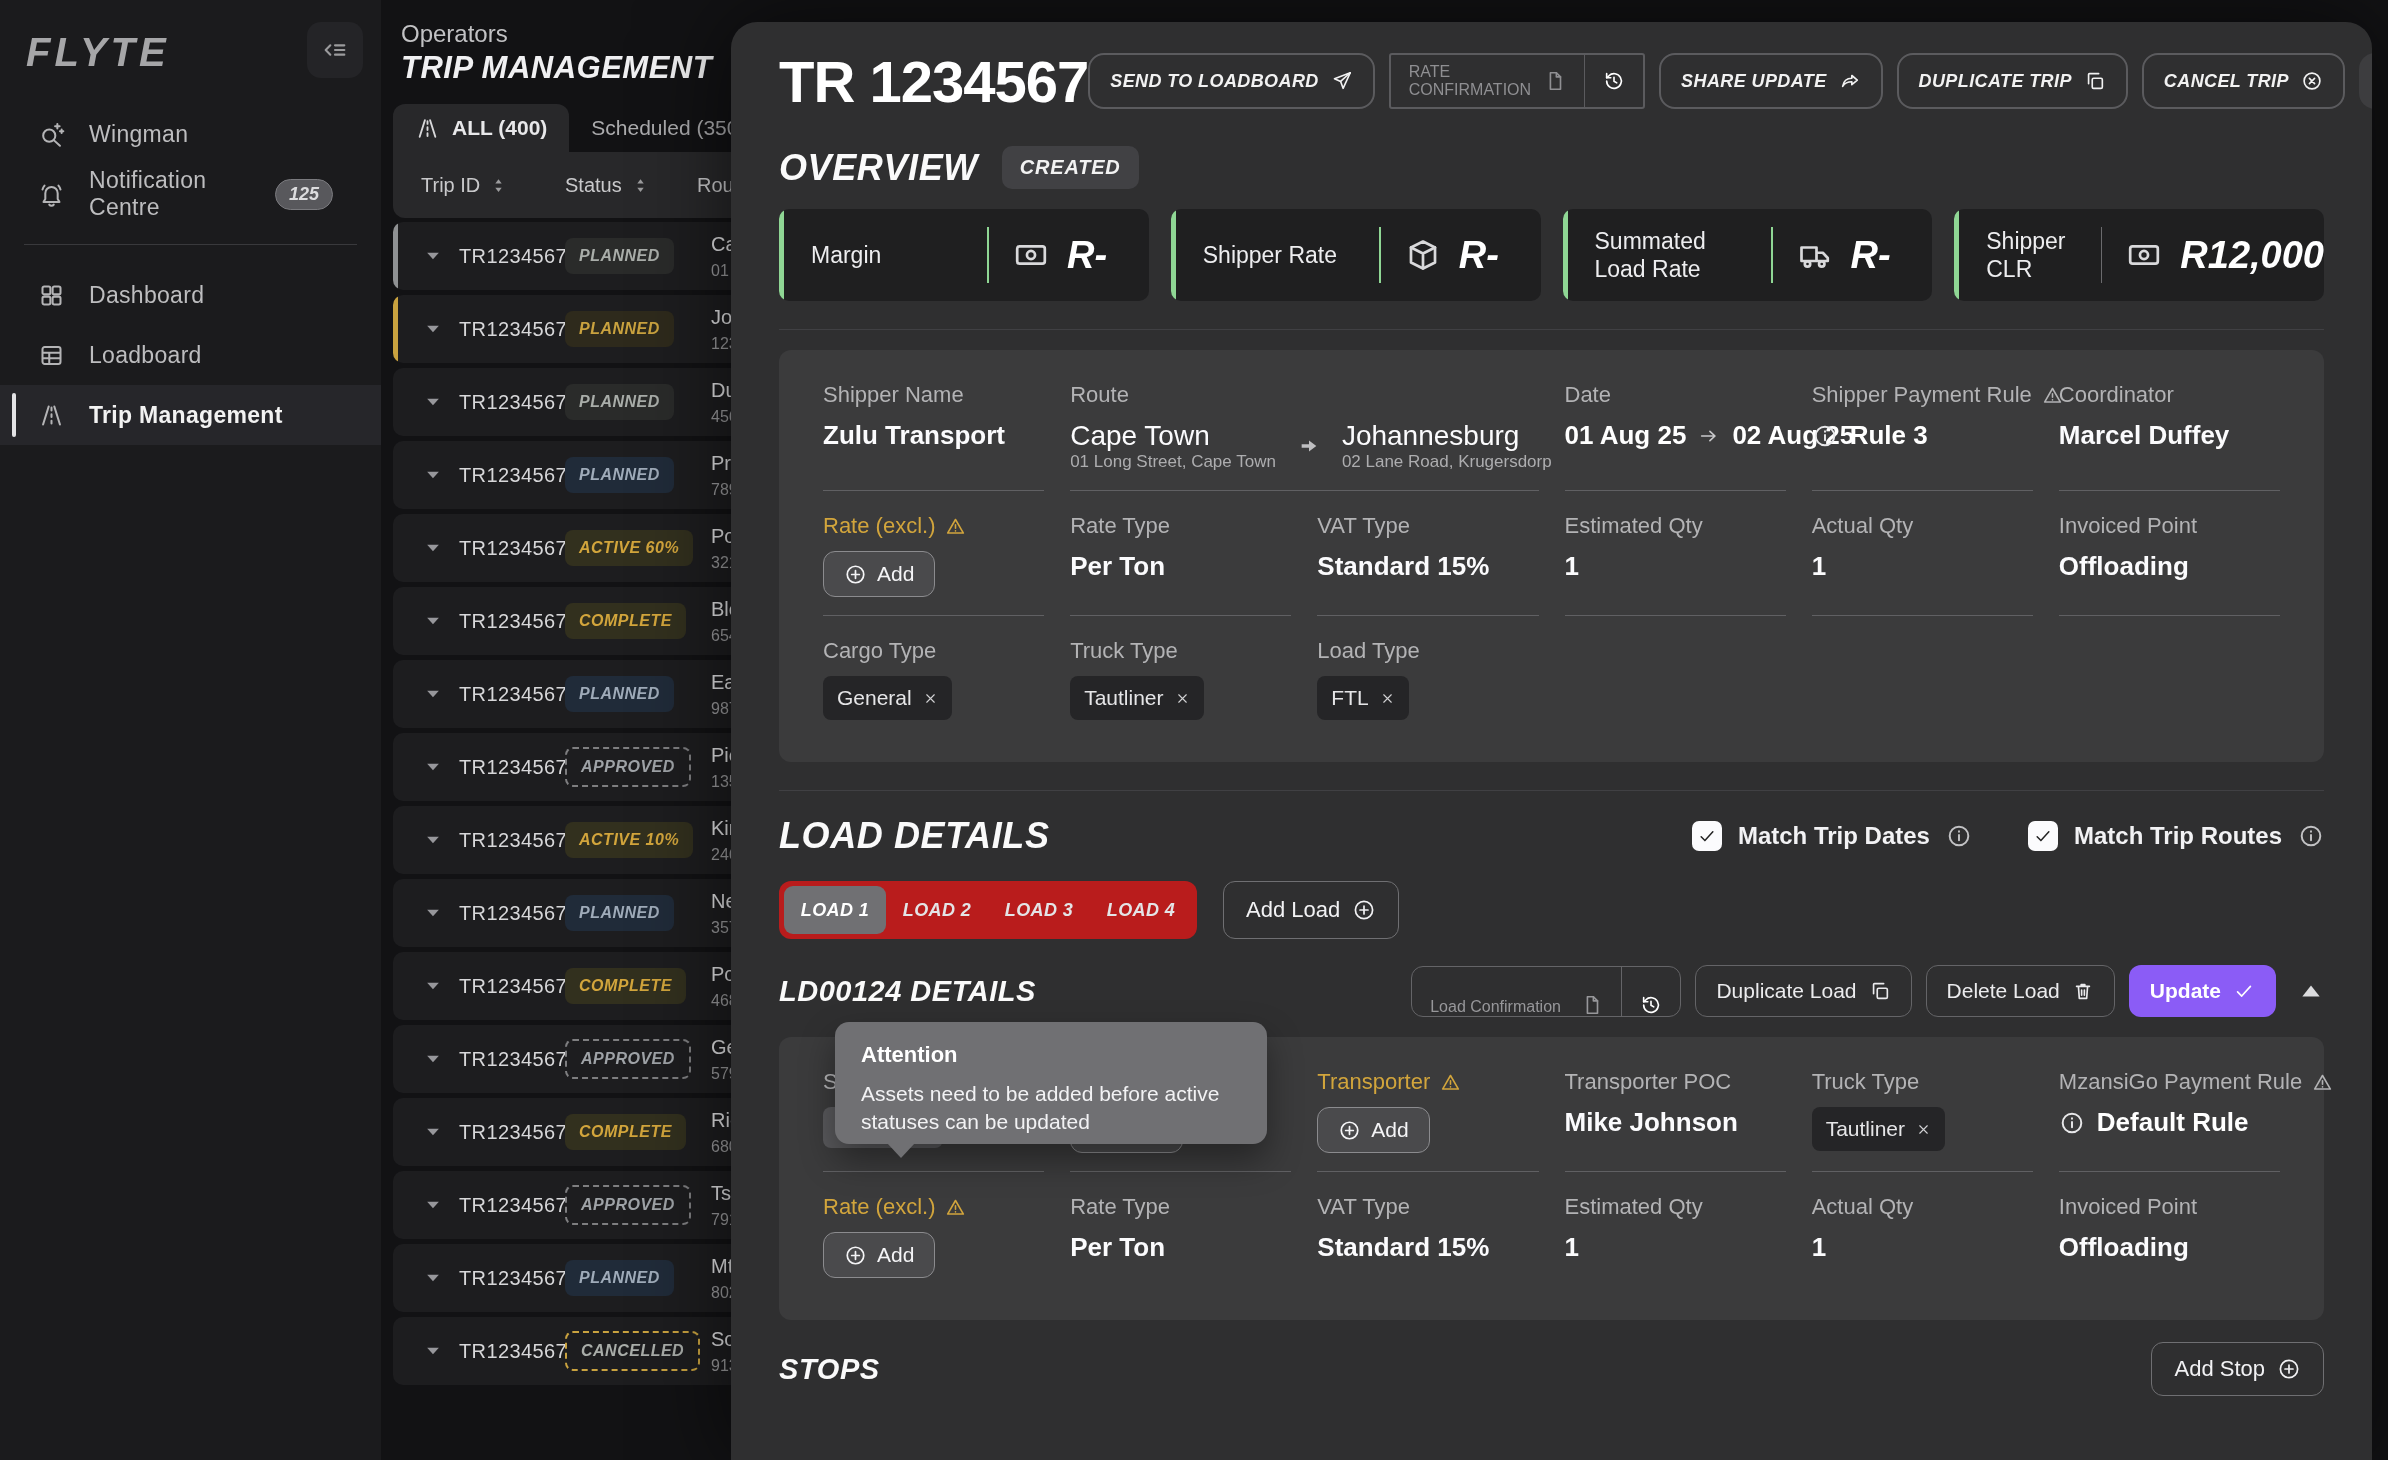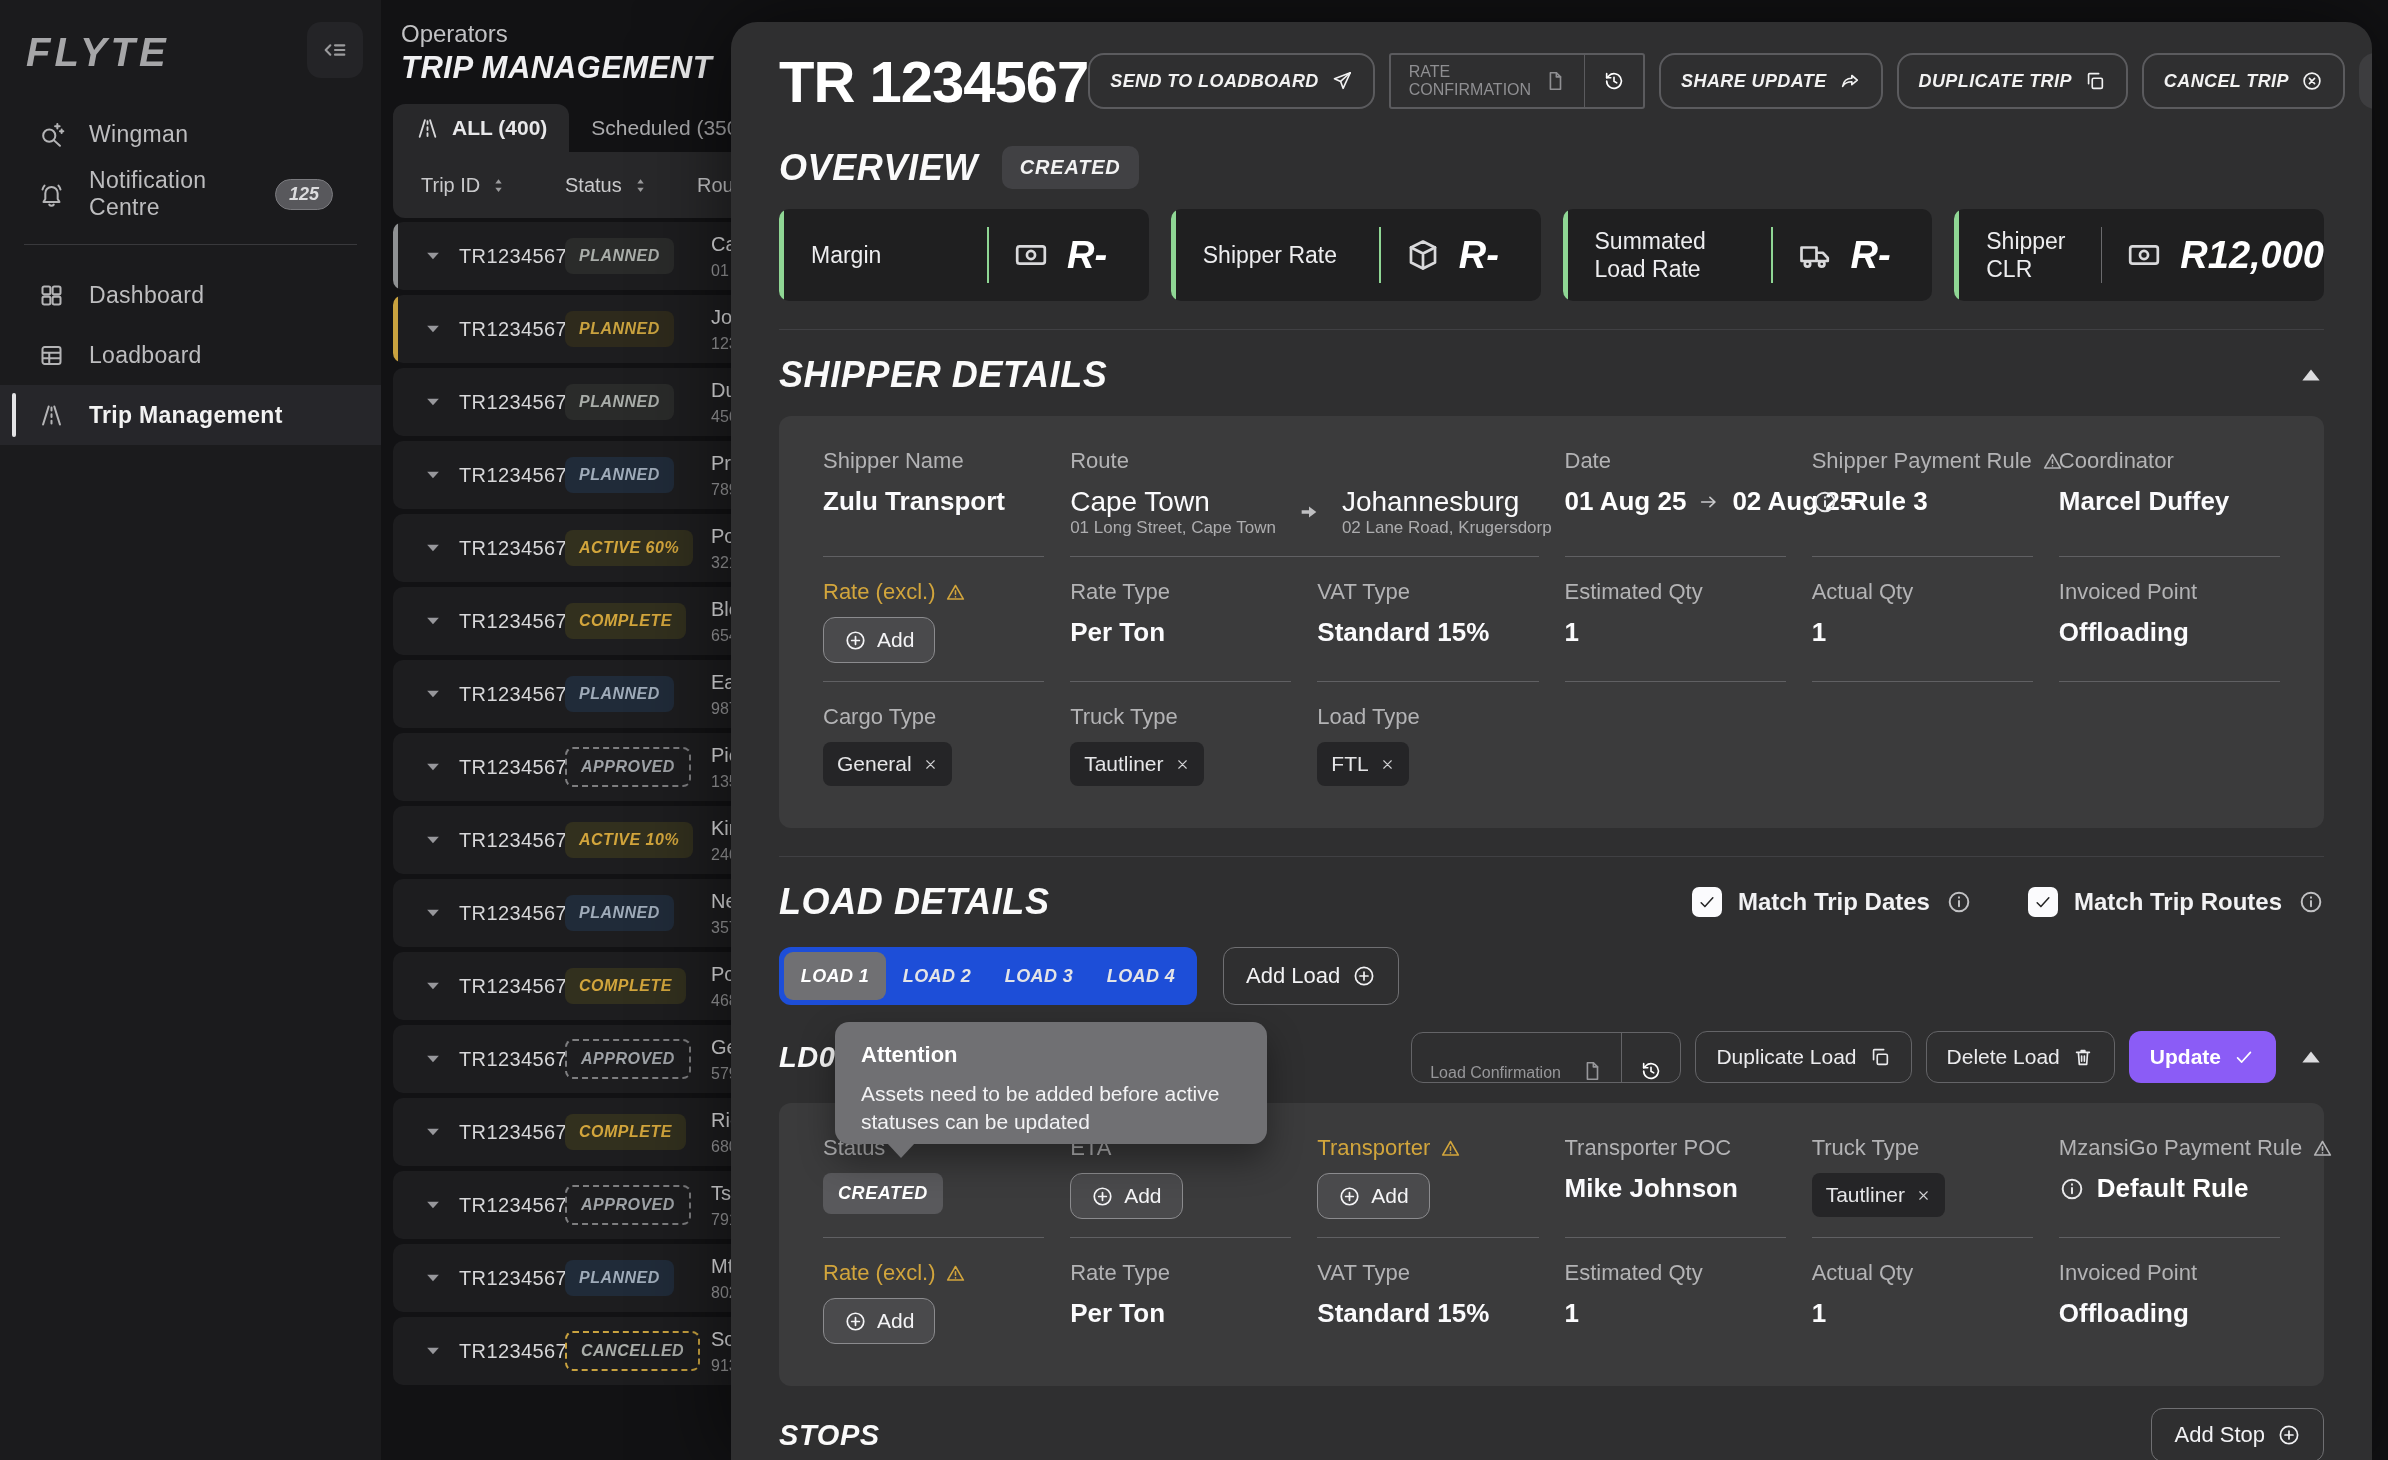--- a/index.html
+++ b/index.html
@@ -128,21 +128,21 @@
        font-weight:800;font-style:italic;letter-spacing:.6px;color:#FFF}
 
   
   .toggles{margin-left:auto;display:flex;align-items:center;gap:56px}
   .tgl{display:flex;align-items:center;gap:16px;cursor:pointer}
   .cb{width:30px;height:30px;background:#FBFBFD;border-radius:7px;display:flex;align-items:center;justify-content:center}
   .cb .icon{width:20px;height:20px;color:#222}
   .tgl-label{font-size:24px;font-weight:600;color:#F2F2F4;white-space:nowrap}
   .tgl .info{width:26px;height:26px;color:#C2C2C4}
   .loadtabs-row{margin-top:24px;display:flex;align-items:center;gap:26px}
-  .loadtabs{display:inline-flex;background:#1d4ed8;border-radius:12px;padding:5px}
+  .loadtabs{display:inline-flex;background:#b91c1c;border-radius:12px;padding:5px}
   .loadtab{width:102px;height:48px;display:flex;align-items:center;justify-content:center;font-size:18px;
        font-weight:800;font-style:italic;letter-spacing:.4px;color:#E4E4E6;cursor:pointer}
   .loadtab.active{background:#707073;border-radius:9px;color:#FFF}
   .outline-btn{display:inline-flex;align-items:center;gap:12px;height:58px;padding:0 22px;border:1.5px solid #6F6F72;
        border-radius:12px;font-size:22px;color:#F2F2F4;cursor:pointer;white-space:nowrap;background:transparent}
   .outline-btn .icon{width:24px;height:24px}
   .ld-row{margin-top:26px;display:flex;align-items:center;position:relative}
   .ld-h{font-size:29px;font-weight:800;font-style:italic;letter-spacing:.5px;color:#FAFAFA;white-space:nowrap}
   .ld-actions{margin-left:auto;display:flex;align-items:center;gap:14px}
   .sbtn{display:inline-flex;align-items:center;gap:12px;height:52px;padding:0 20px;border:1.5px solid #646467;
@@ -641,28 +641,20 @@
             <rect x="2.8" y="6.2" width="18.4" height="11.6" rx="1.6"></rect>
             <circle cx="12" cy="12" r="2.7"></circle>
           </svg>
         </span>
         <span class="ov-value">R12,000</span>
       </div>
     </div>
 
   <div class="hr"></div>
 
-  <div class="sec-row">
-    <div class="sec-h">SHIPPER DETAILS</div>
-    <span class="icon caret">
-      <svg viewBox="0 0 24 24" fill="currentColor">
-          <polygon points="12,7 20,17 4,17"></polygon>
-        </svg>
-    </span>
-  </div>
   <div class="dcard">
     <div class="fgrid" id="shipper-grid">
         <div class="field underline">
           <div class="f-label">
             <span>Shipper Name</span>
           </div>
           <div class="f-value">Zulu Transport</div>
         </div>
         <div class="field underline span2">
           <div class="f-label">

